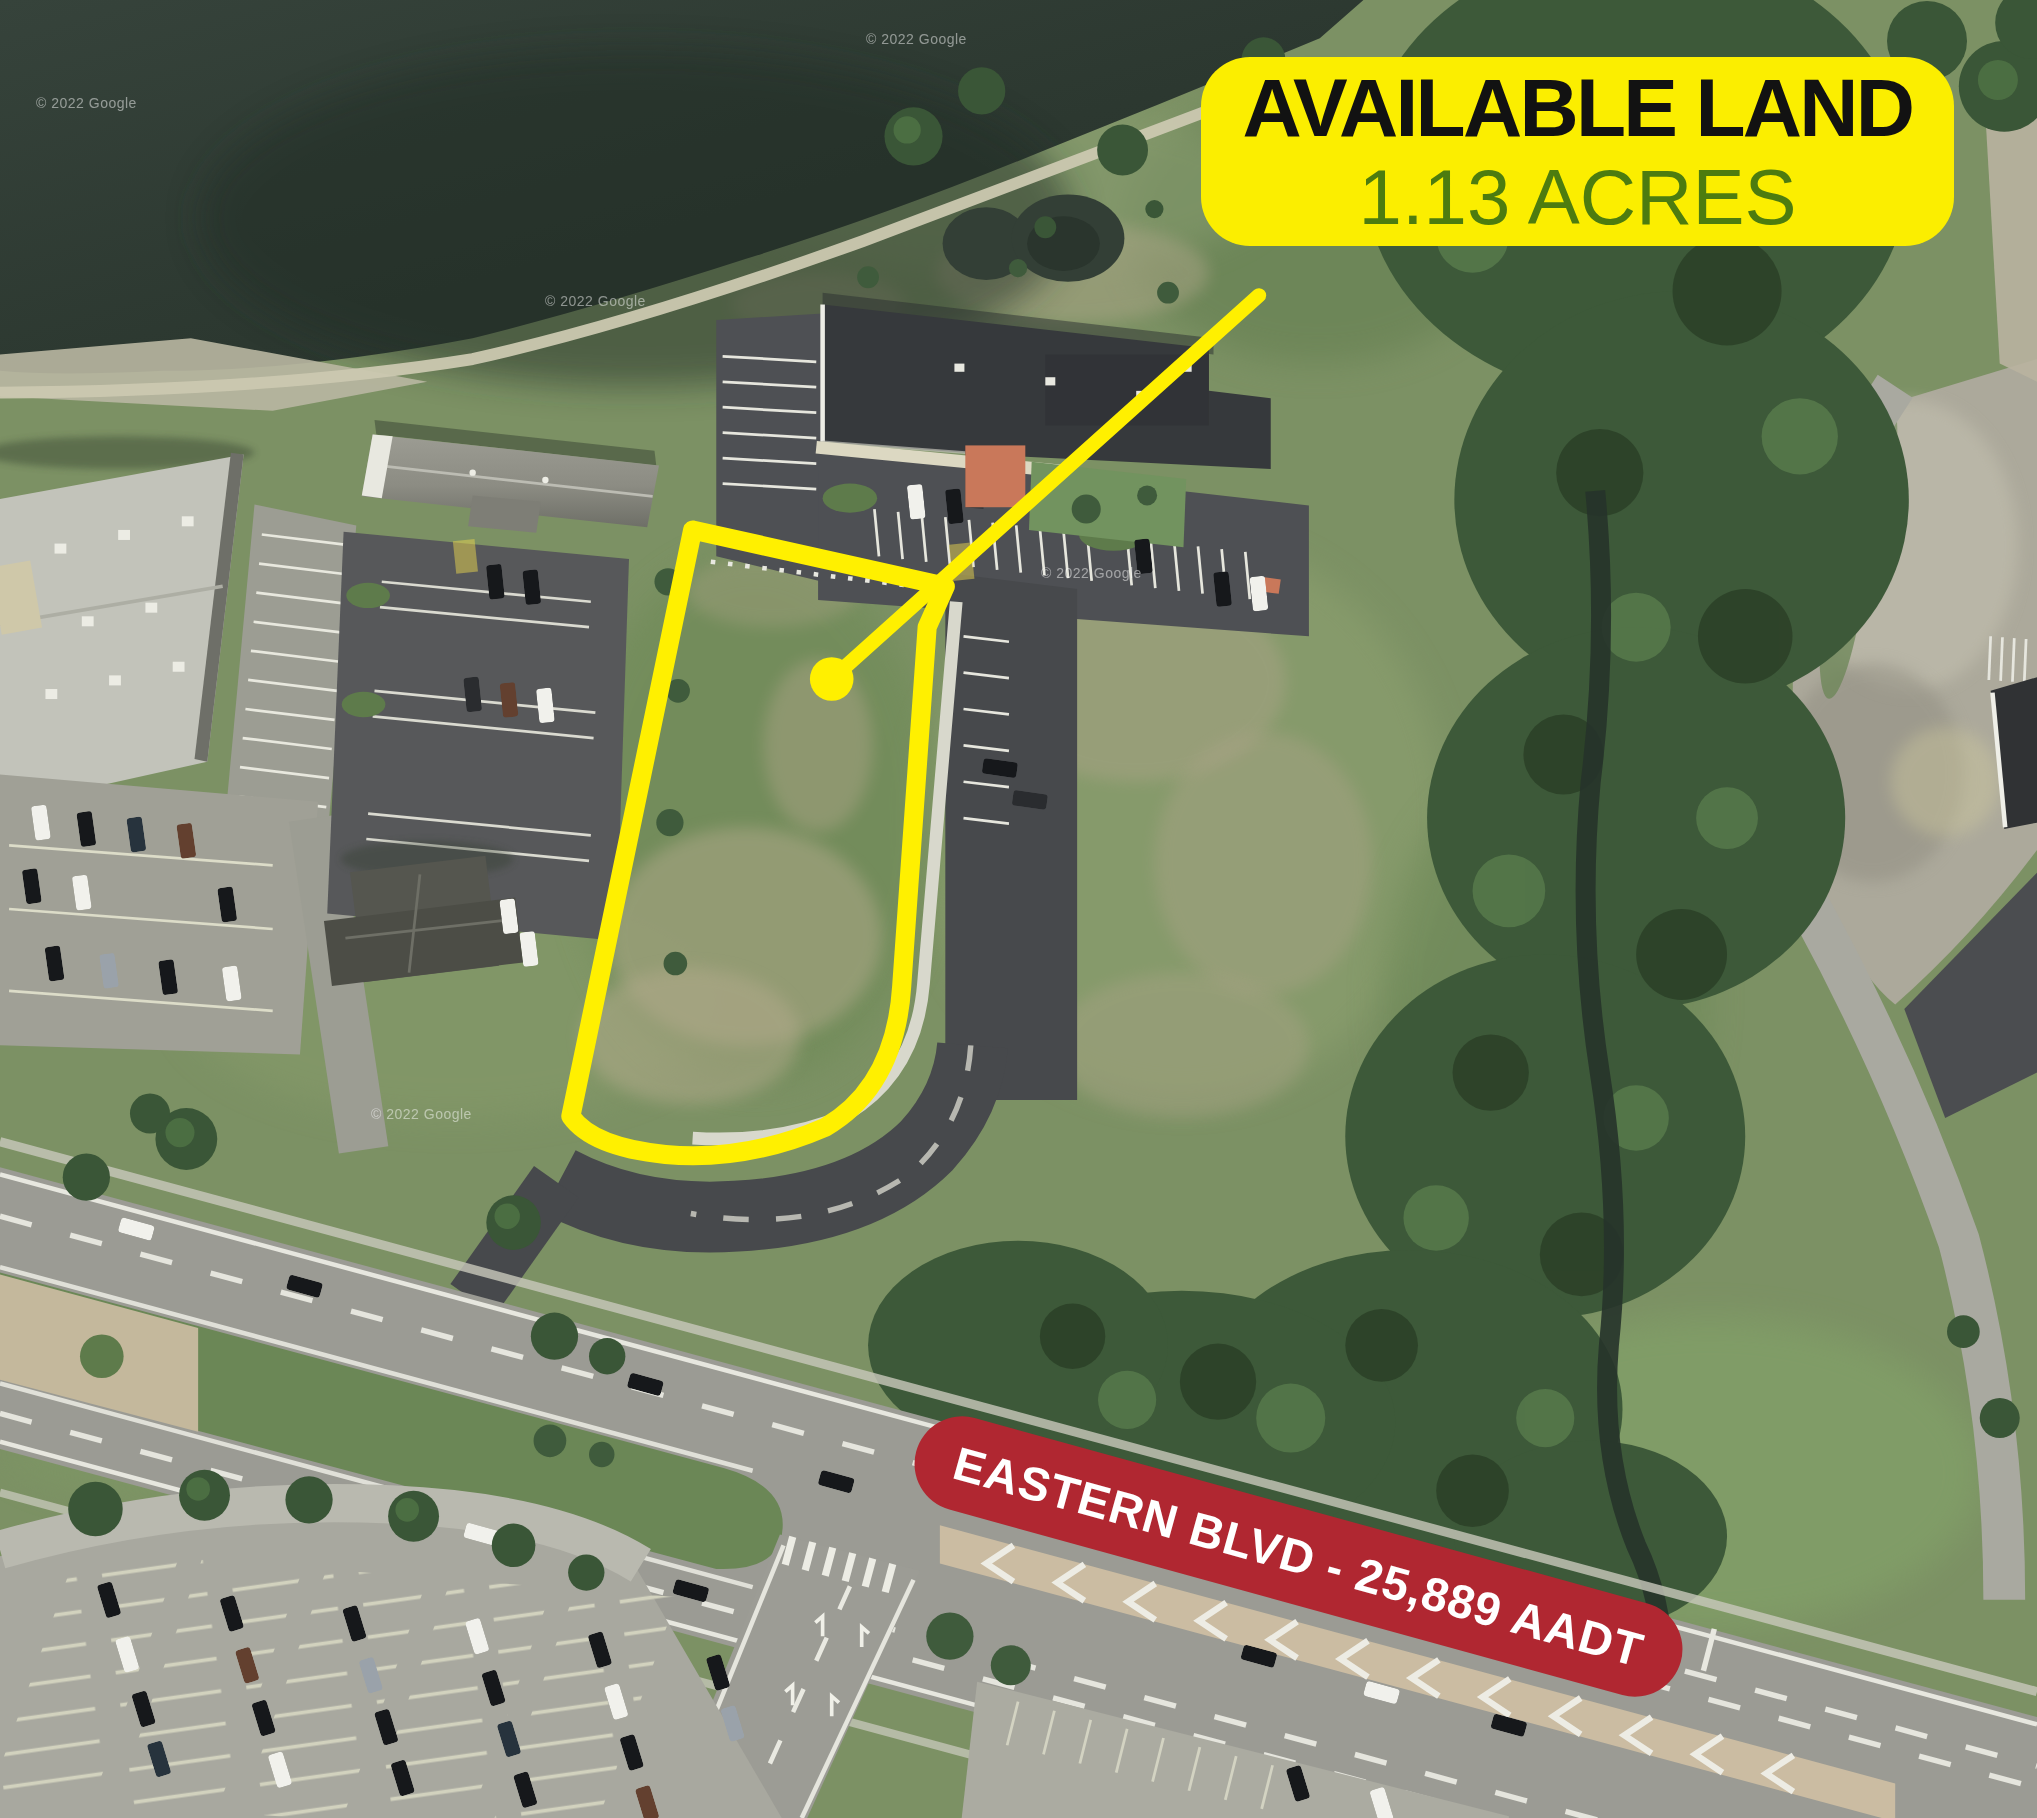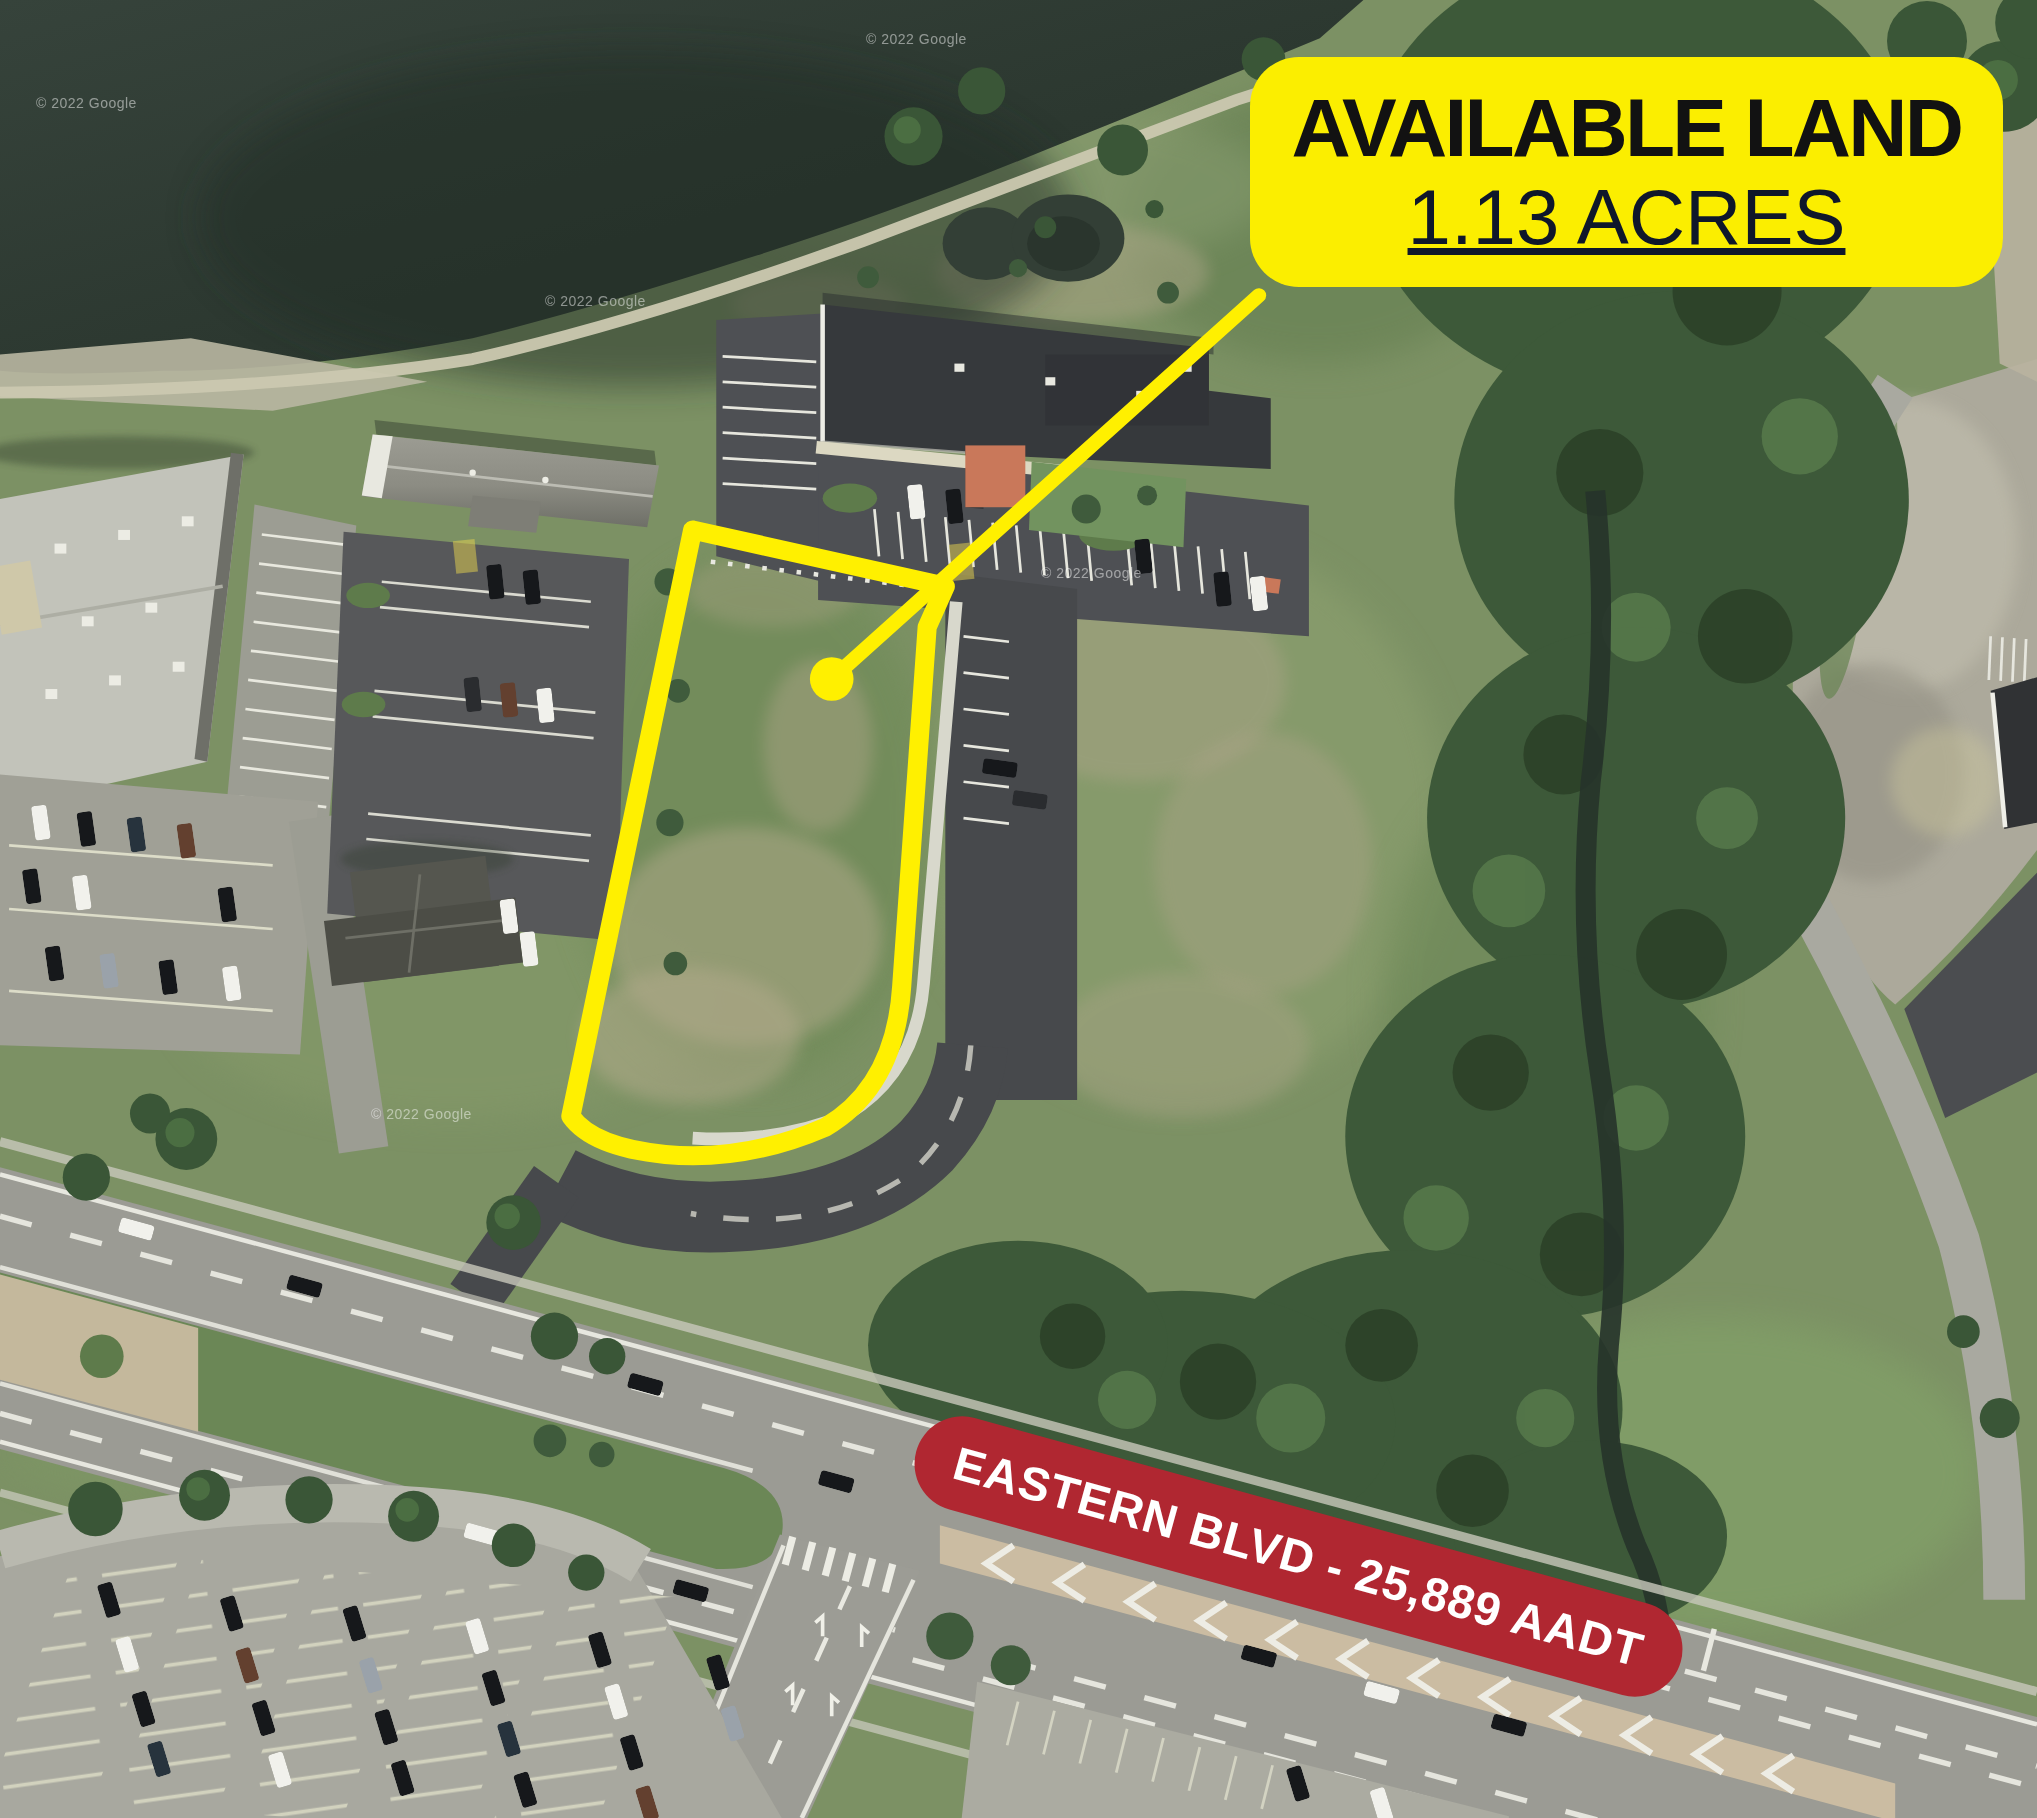--- a/index.html
+++ b/index.html
@@ -1,25 +1,25 @@
 <!DOCTYPE html>
 <html style="font-size:14.5px"><head>
 <meta charset="utf-8">
 <style>
   html,body{margin:0;padding:0;background:#222;}
   .stage{position:relative;width:2037px;height:1818px;overflow:hidden;
          font-family:"Liberation Sans",sans-serif;background:#7C9164;}
   .stage svg{position:absolute;left:0;top:0;width:100%;height:100%;display:block;}
 
   
-  .callout{position:absolute;left:1250px;top:57px;width:753px;height:230px;
+  .callout{position:absolute;left:1201px;top:57px;width:753px;height:189px;
            background:#FBEE00;border-radius:49px;display:flex;flex-direction:column;
            align-items:center;justify-content:center;text-align:center;z-index:30;}
   .callout-title{font-size:82px;font-weight:700;letter-spacing:-2.7px;color:#121212;line-height:1.12;}
-  .callout-sub{font-size:78px;font-weight:400;letter-spacing:0px;color:#0f172a;line-height:1.12;text-decoration:underline;}
+  .callout-sub{font-size:78px;font-weight:400;letter-spacing:0px;color:#4d7c0f;line-height:1.12;}
 
   .banner{position:absolute;left:902px;top:1509px;width:793px;height:95px;background:#B02731;
           border-radius:55px;transform:rotate(15.4deg);transform-origin:50% 50%;
           display:flex;align-items:center;justify-content:center;z-index:25;}
   .banner span{color:#FFFFFF;font-size:47px;font-weight:700;letter-spacing:0.9px;white-space:nowrap;}
 
   .wm{position:absolute;color:rgba(255,255,255,0.48);font-size:14px;letter-spacing:0.5px;
       z-index:20;white-space:nowrap;}
 </style>
 </head>

